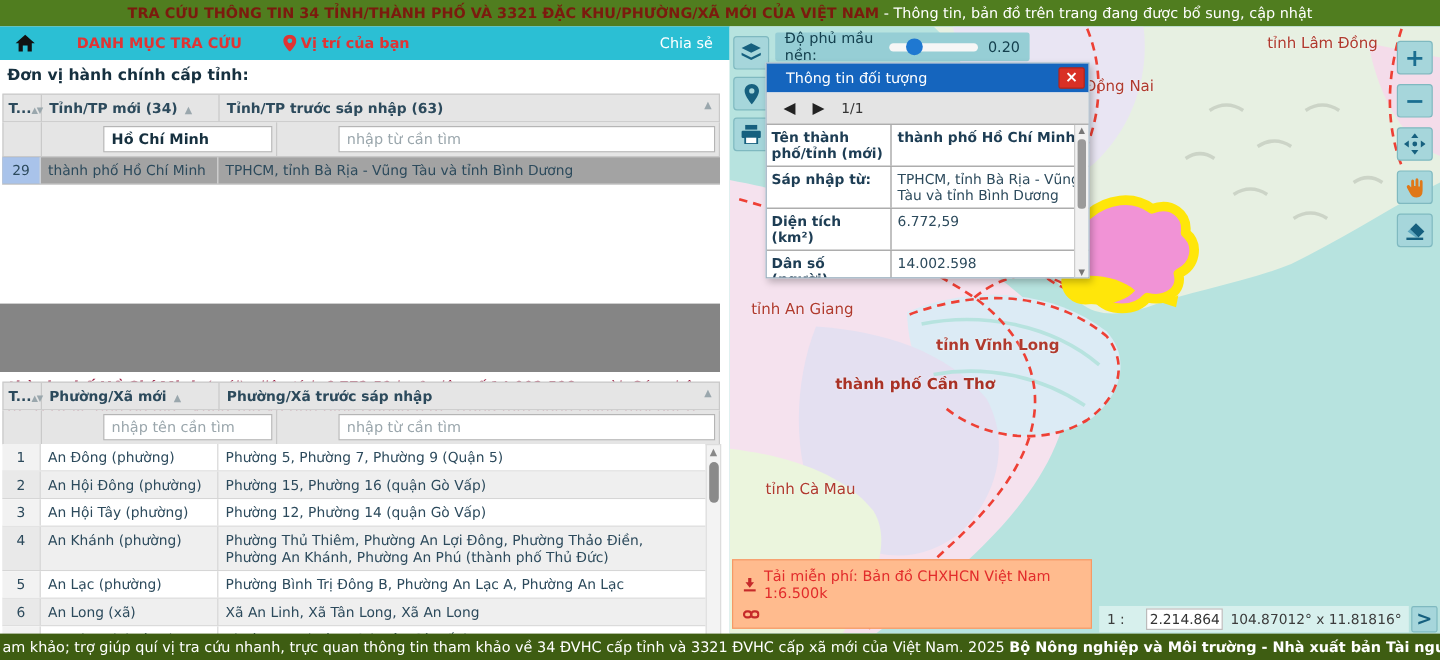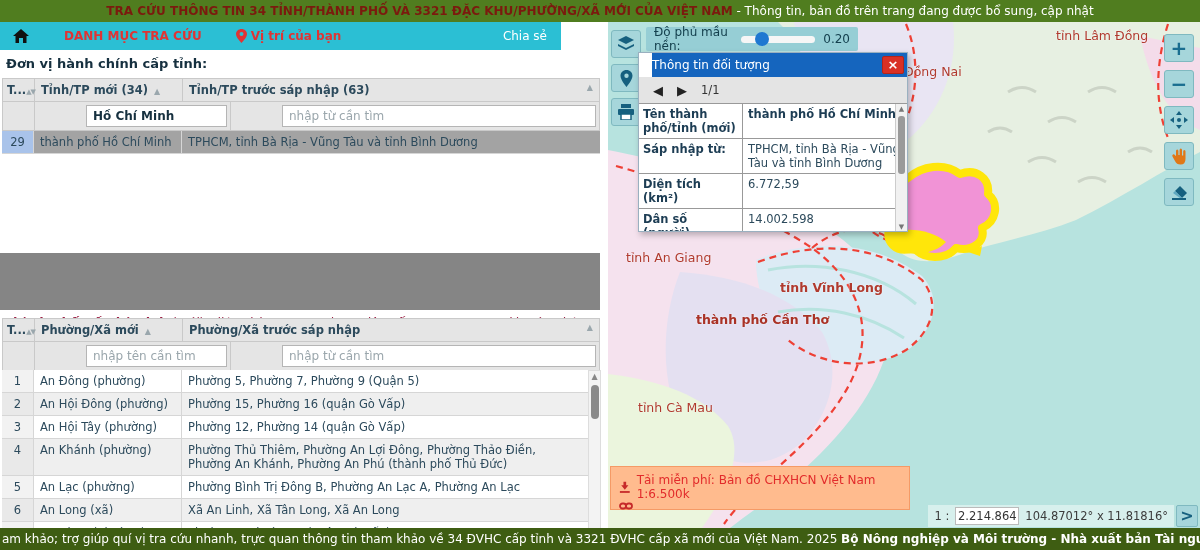--- a/index.html
+++ b/index.html
@@ -2,21 +2,21 @@
 <html><head>
 <meta charset="utf-8">
 <style>
   * { margin:0; padding:0; box-sizing:border-box; }
   html,body { width:1200px; height:550px; overflow:hidden; font-family:"DejaVu Sans","Liberation Sans",sans-serif; background:#fff; }
   .abs { position:absolute; }
 
   
   #topbar { left:0; top:0; width:1200px; height:22px; background:#507d1f; color:#fff; font-size:12px; line-height:22px; text-align:center; white-space:nowrap; }
   #topbar .ttl { color:#7b1a0e; font-weight:bold; }
-  #navbar { left:0; top:22px; width:561px; height:28px; background:#2bbfd4; display:flex; align-items:center; font-size:12px; }
+  #navbar { left:0; top:22px; width:608px; height:28px; background:#2bbfd4; display:flex; align-items:center; font-size:12px; }
   #navbar .navitem { color:#e03434; font-weight:bold; margin-left:34px; cursor:pointer; }
   #navbar .share { color:#fff; font-weight:normal; margin-left:auto; margin-right:14px; }
   .homeicon { margin-left:12px; width:18px; height:16px; }
 
   
   #leftpanel { left:0; top:50px; width:608px; height:411px; background:#fff; }
   #prov-heading { left:6px; top:6px; font-size:13px; font-weight:bold; color:#16303f; }
 
   .grid { position:absolute; font-size:11.5px; color:#2c4a5c; }
   .trow { display:flex; border-bottom:1px solid #d6d6d6; background:#fff; }
@@ -62,40 +62,40 @@
   .toolbtn svg { display:block; }
   .toolbtn.txt { font-size:20px; font-weight:bold; line-height:1; color:#1a6e90; }
 
   #opacity-bar { position:absolute; left:38px; top:5px; width:212px; height:24px; background:#96ced5; border-radius:2px; display:flex; align-items:center; padding:0 8px; font-size:12px; color:#14404e; }
   #opacity-bar .track { position:relative; width:96px; height:7px; background:#f6f6f6; border-radius:4px; margin:0 8px 0 6px; }
   #opacity-bar .knob { position:absolute; left:14px; top:-4px; width:14px; height:14px; border-radius:50%; background:#1f78d1; }
   #opacity-bar .val { color:#14404e; }
 
   
   #popup { position:absolute; left:30px; top:30px; width:270px; background:#fff; border:1px solid #9ab0c0; box-shadow:2px 3px 6px rgba(0,0,0,.25); font-size:11.5px; }
-  #popup .pheader { height:24px; background:#1565be; color:#fff; display:flex; align-items:center; padding-left:0; font-size:12px;margin-left:13px; }
+  #popup .pheader { height:24px; background:#1565be; color:#fff; display:flex; align-items:center; padding-left:16px; font-size:12px; }
   #popup .pclose { margin-left:auto; margin-right:3px; width:22px; height:18px; background:#d93025; border:1px solid #b3241b; border-radius:2px; color:#fff; font-weight:bold; text-align:center; line-height:16px; font-size:13px; cursor:pointer; }
   #popup .pnav { height:26px; background:#e4e4e4; display:flex; align-items:center; gap:14px; padding-left:14px; color:#333; }
   #popup .pnav .arr { font-size:13px; color:#222; cursor:pointer; }
   #popup .ptable { border-top:1px solid #999; height:128px; overflow:hidden; position:relative; }
   .prow { display:flex; border-bottom:1px solid #999; }
   .prow .pl { width:104px; flex:none; border-right:1px solid #999; font-weight:bold; color:#1d3d54; padding:3px 4px; }
   .prow .pv { flex:1; padding:3px 5px; color:#2c4a5c; }
   .prow .pv.bold { font-weight:bold; color:#1d3d54; }
   #popup .pscroll { position:absolute; right:0; top:0; width:12px; height:128px; background:#f1f1f1; border-left:1px solid #ccc; }
   #popup .pscroll .thumb { position:absolute; left:2px; top:12px; width:7px; height:58px; background:#9a9a9a; border-radius:3px; }
   #popup .pscroll .a { position:absolute; width:100%; text-align:center; font-size:7px; color:#777; }
 
   
-  #infobox { position:absolute; left:2px; top:444px; width:300px; height:44px; background:#ffbb8e; border:1px solid #f59a66; padding:6px 8px; font-size:12px; color:#e22b2b; display:flex; flex-direction:column; justify-content:space-between; }
+  #infobox { position:absolute; left:2px; top:444px; width:300px; height:58px; background:#ffbb8e; border:1px solid #f59a66; padding:6px 8px; font-size:12px; color:#e22b2b; display:flex; flex-direction:column; justify-content:space-between; }
   #infobox .l { display:flex; align-items:center; gap:6px; cursor:pointer; }
 
   
   #scalestrip { position:absolute; right:26px; top:483px; height:22px; background:rgba(255,255,255,.45); display:flex; align-items:center; padding:0 6px; font-size:11.5px; color:#3c3c3c; gap:6px; }
-  #scalestrip input { width:64px; height:18px; border:1px solid #bbb; background:#fff; font-size:11.5px; text-align:center; color:#333; font-family:inherit; }
+  #scalestrip input { width:64px; height:18px; border:1px solid #bbb; background:#fff; font-size:11.5px; text-align:center; color:#333; font-family:inherit;margin-left:12px; }
   #nextbtn { position:absolute; right:2px; top:483px; width:22px; height:22px; background:#a6d6db; border:1px solid #7fb9c0; border-radius:2px; color:#16607f; font-weight:bold; text-align:center; line-height:20px; cursor:pointer; }
 
   
   #footer { left:0; top:528px; width:1200px; height:22px; background:#3e5d12; color:#fff; font-size:12px; line-height:22px; white-space:nowrap; overflow:hidden; padding-left:2px; }
   #footer b { font-weight:bold; }
 </style>
 </head>
 <body>
 
 <div id="topbar" class="abs">

